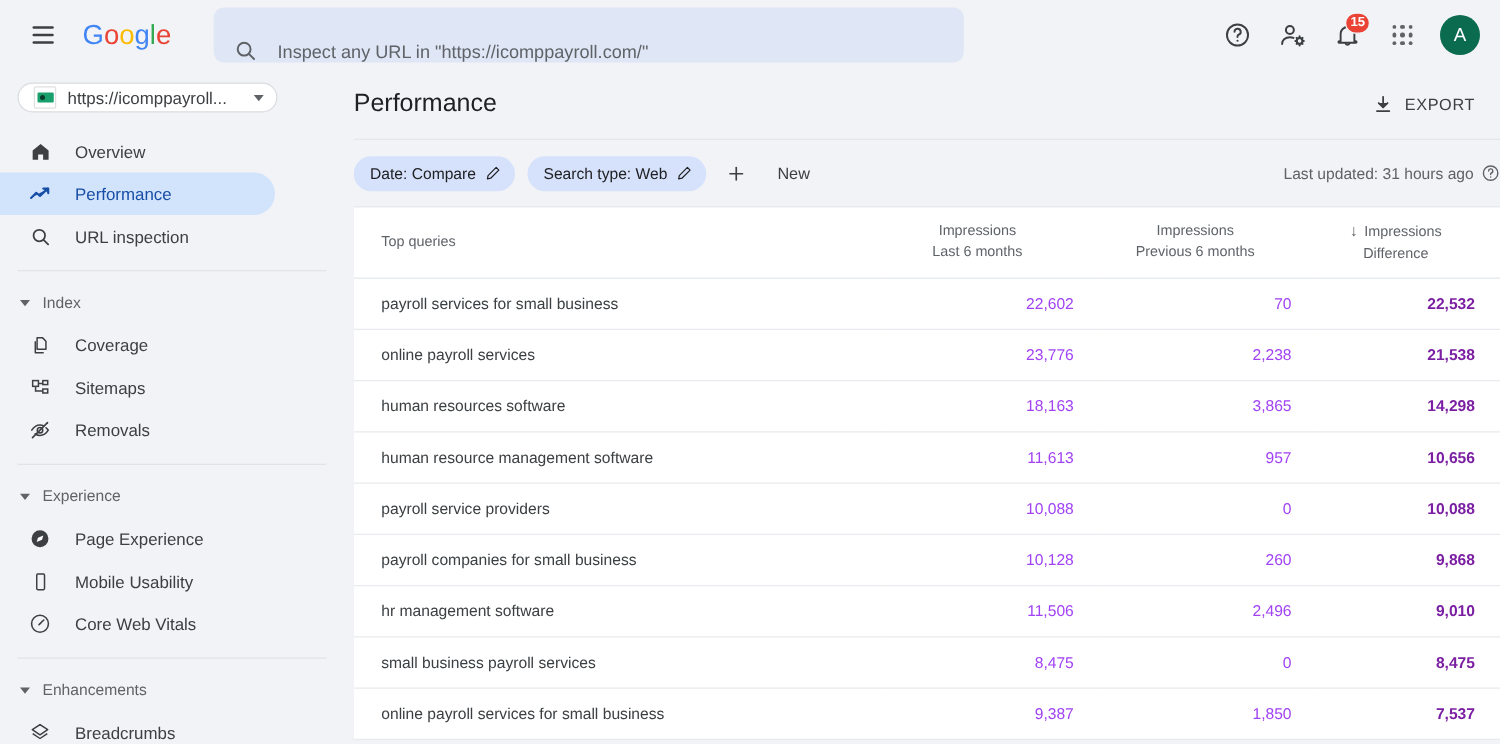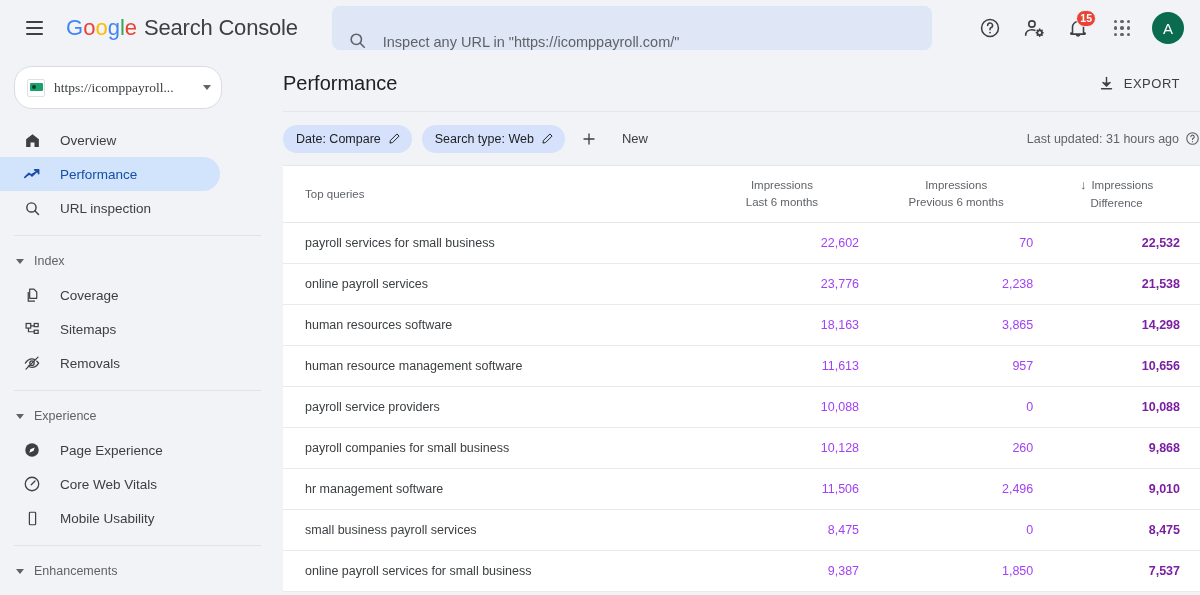--- a/index.html
+++ b/index.html
@@ -84,26 +84,25 @@
   
   .sidebar {
     width: 283px; flex: 0 0 283px;
     background: #f1f3f6;
     padding-top: 10px;
     overflow: hidden;
     position: relative;
   }
   .property {
     margin: 0 0 14px 14px;
-    width: 208px; height: 43px;
+    width: 208px; height: 24px;
     border: 1px solid #dadce0; border-radius: 18px;
     background: #fff;
     display: flex; align-items: center; padding: 0 10px 0 12px;
     cursor: pointer;
-    font-family: Liberation Serif, serif;
   }
   .favicon {
     width: 18px; height: 18px; flex: 0 0 auto; border-radius: 2px;
     background: #fff; border: 1px solid #e0e0e0;
     position: relative; overflow: hidden;
   }
   .favicon::before {
     content: ""; position: absolute; left: 1.5px; top: 3.5px;
     width: 13px; height: 8px; background: #1aa06d; border-radius: 1px;
   }
@@ -218,21 +217,20 @@
   <div class="topbar">
 
     <div class="hamburger">
       <span></span>
       <span></span>
       <span></span>
     </div>
 
     <div class="brand">
       <span class="g-logo"><span class="b">G</span><span class="r">o</span><span class="y">o</span><span class="b">g</span><span class="gr">l</span><span class="r">e</span></span>
-      <span class="sc-text">Search Console</span>
     </div>
 
     <div class="searchwrap">
       <div class="searchbar">
         <span class="sicon">
           <svg width="19" height="19" viewBox="0 0 24 24" fill="none" stroke="#5f6368" stroke-width="2" stroke-linecap="round">
             <circle cx="10.5" cy="10.5" r="6.5"></circle>
               <line x1="15.5" y1="15.5" x2="20.5" y2="20.5"></line>
           </svg>
         </span>
@@ -383,35 +381,35 @@
           <svg width="18" height="18" viewBox="0 0 24 24">
             <circle cx="12" cy="12" r="9" fill="#3c4043"></circle>
             <path d="M15.5 8.5 9.8 11l-1.3 4.5 5.7-2.5z" fill="#fff"></path>
           </svg>
         </span>
         <span>Page Experience</span>
       </div>
 
       <div class="navitem">
         <span class="nicon">
+          <svg width="17" height="17" viewBox="0 0 24 24" fill="none" stroke="#3c4043" stroke-width="1.7">
+            <rect x="7.6" y="3.2" width="8.8" height="17.6" rx="1.2"></rect>
+          </svg>
+        </span>
+        <span>Mobile Usability</span>
+      </div>
+
+      <div class="navitem">
+        <span class="nicon">
           <svg width="18" height="18" viewBox="0 0 24 24" fill="none" stroke="#3c4043" stroke-width="1.7" stroke-linecap="round">
             <circle cx="12" cy="12" r="9"></circle>
             <line x1="11" y1="13" x2="16" y2="8"></line>
           </svg>
         </span>
         <span>Core Web Vitals</span>
-      </div>
-
-      <div class="navitem">
-        <span class="nicon">
-          <svg width="17" height="17" viewBox="0 0 24 24" fill="none" stroke="#3c4043" stroke-width="1.7">
-            <rect x="7.6" y="3.2" width="8.8" height="17.6" rx="1.2"></rect>
-          </svg>
-        </span>
-        <span>Mobile Usability</span>
       </div>
 
       <div class="navdiv"></div>
 
       <div class="grouphdr">
         <span class="tri"></span>
         <span>Enhancements</span>
       </div>
 
       <div class="navitem">

